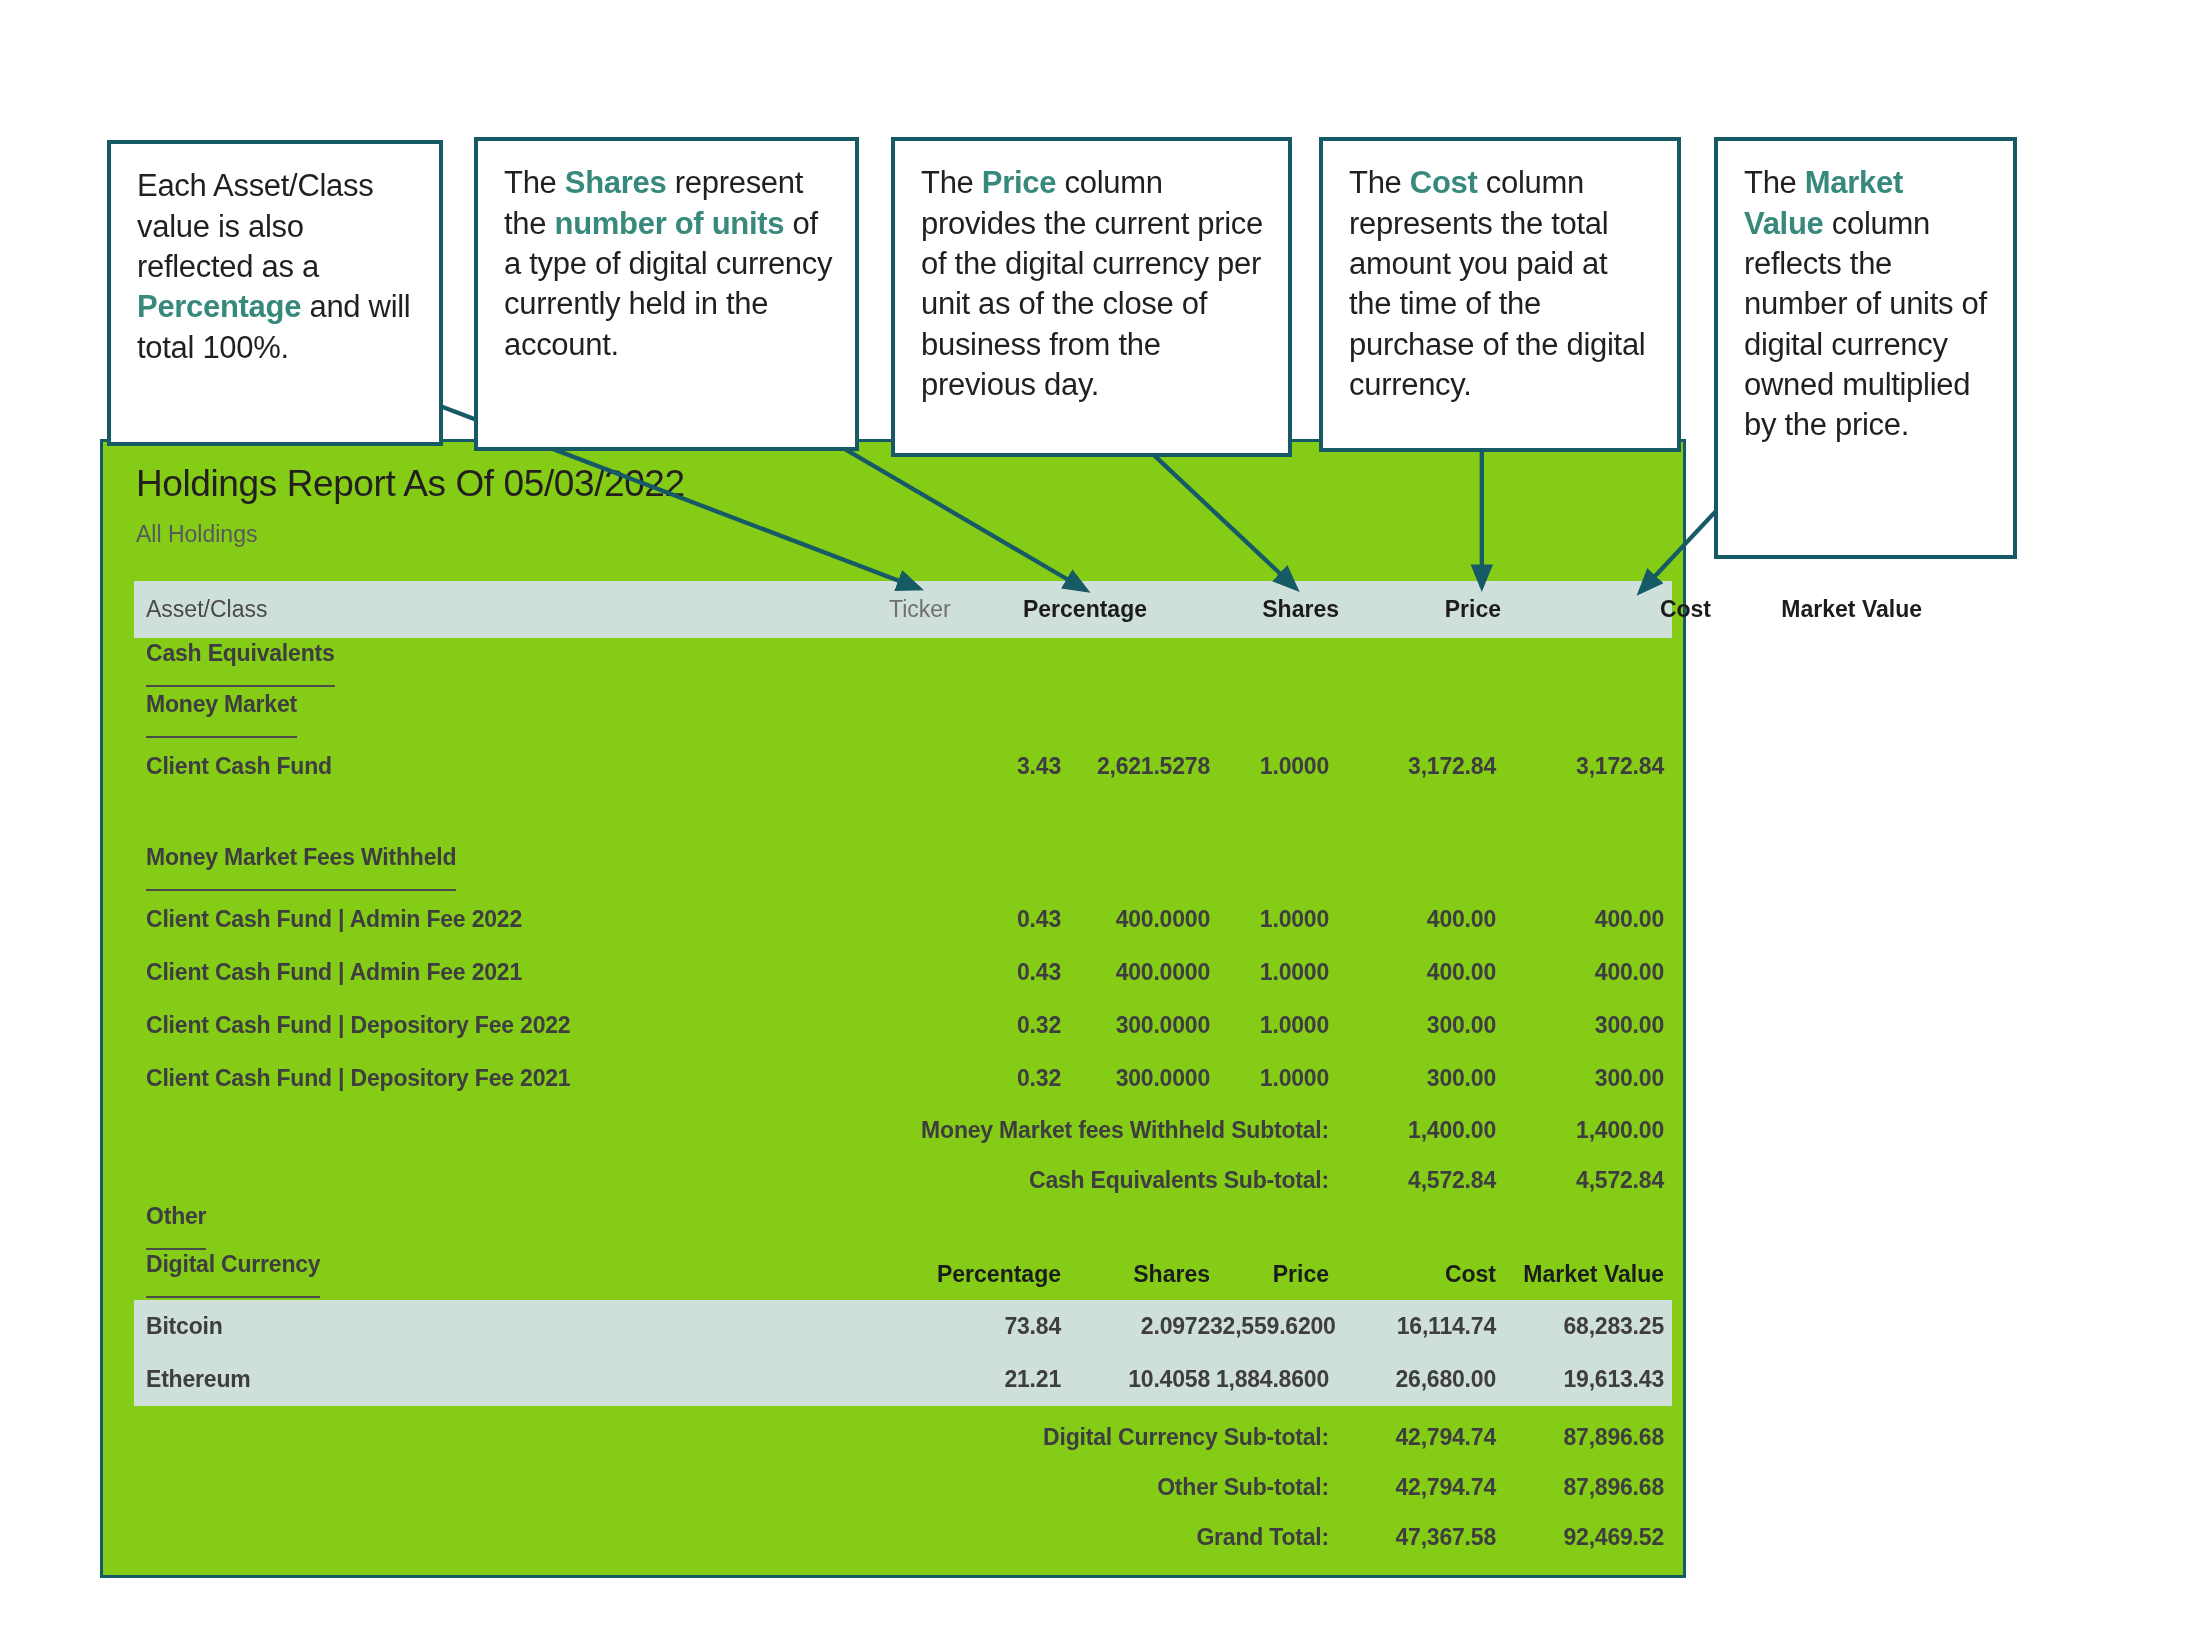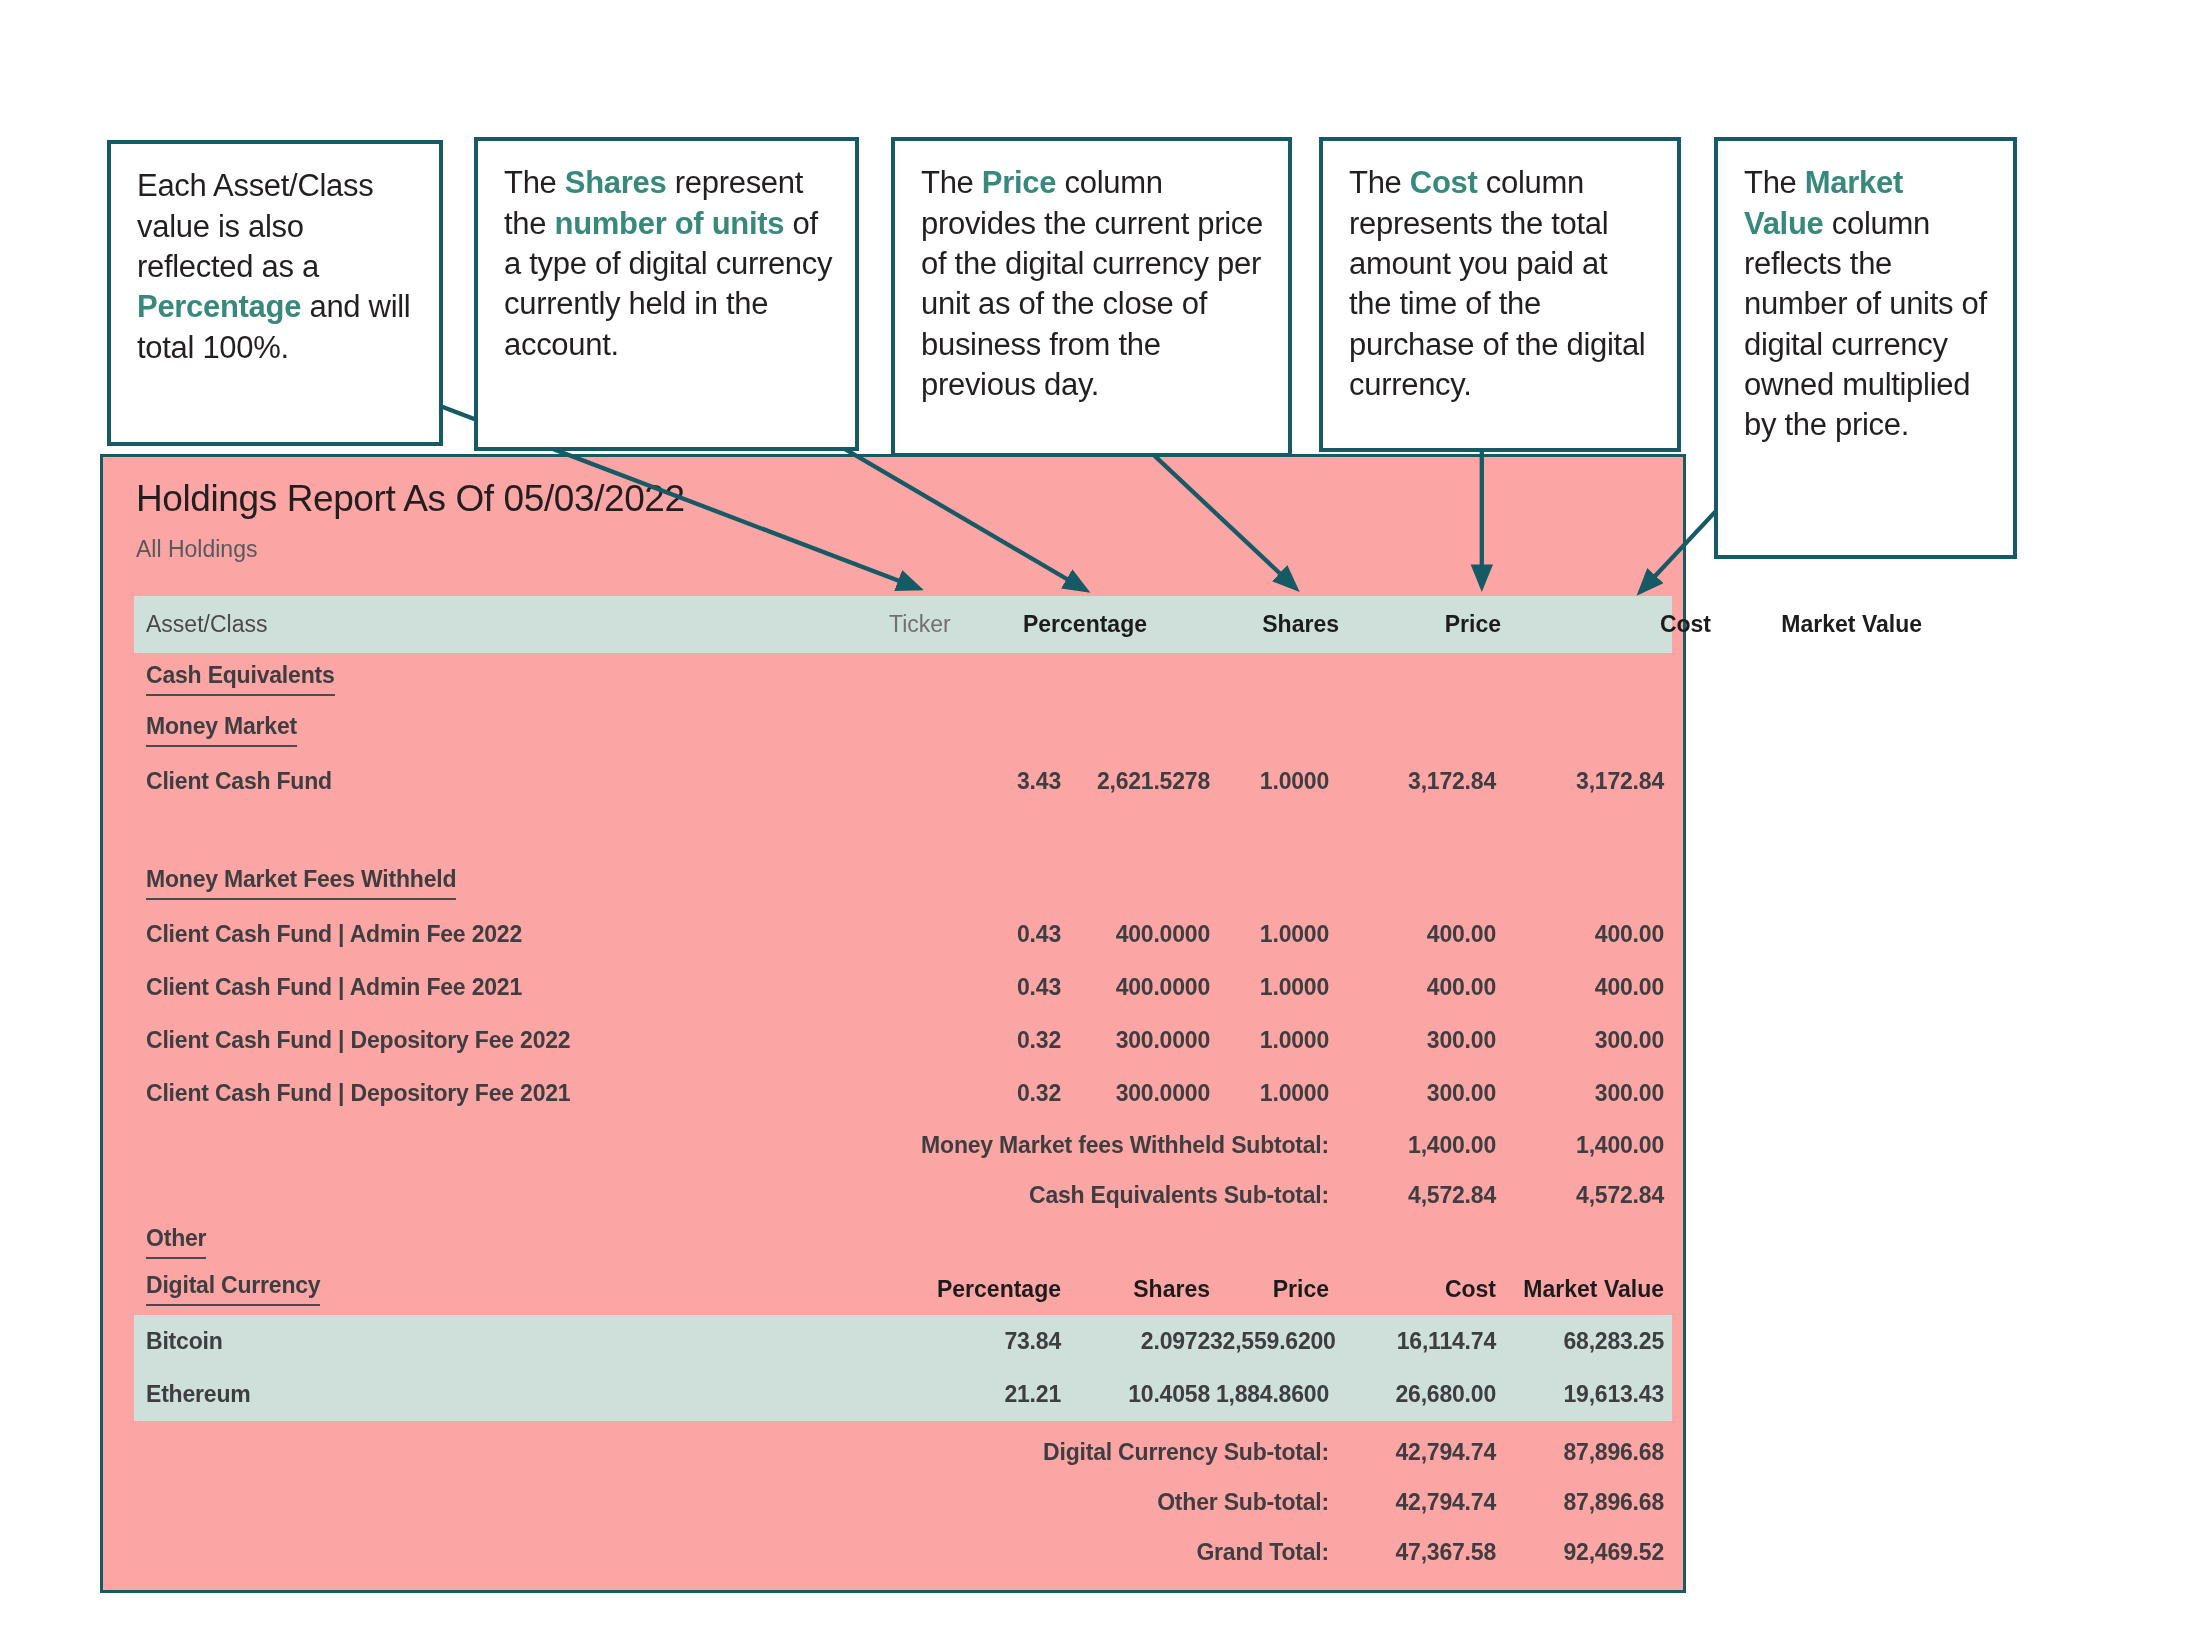--- a/index.html
+++ b/index.html
@@ -14,22 +14,22 @@
   .co1{left:107px;top:100px;width:336px;height:306px;}
   .co2{left:474px;top:97px;width:385px;height:314px;}
   .co3{left:891px;top:97px;width:401px;height:320px;}
   .co4{left:1319px;top:97px;width:362px;height:315px;}
   .co5{left:1714px;top:97px;width:303px;height:422px;}
 
   
   .overlay{position:absolute;left:0;top:0;z-index:2;pointer-events:none;}
 
   
-  .report{position:absolute;left:100px;top:454px;width:1586px;height:1139px;
-          border:3.4px solid #165a66;box-sizing:border-box;background:#fca5a5;z-index:1;text-decoration:underline;}
+  .report{position:absolute;left:100px;top:439px;width:1586px;height:1139px;
+          border:3.4px solid #165a66;box-sizing:border-box;background:#84cc16;z-index:1;text-decoration:underline;}
   .report-title{position:absolute;left:33px;top:20.6px;font-size:37px;letter-spacing:-0.4px;color:#231f20;}
   .report-subtitle{position:absolute;left:33px;top:79px;font-size:23px;color:#58595b;}
 
   .tablewrap{position:absolute;left:31px;top:139px;width:1538px;}
   .grid7{display:grid;grid-template-columns:712px 39px 176px 149px 119px 167px 168px;align-items:center;}
   .grid3{display:grid;grid-template-columns:1195px 167px 168px;align-items:center;}
 
   .header-band{height:57px;background:#cfdfda;padding-right:7.7px;box-sizing:border-box;gap:43px;}
   .h-asset{font-size:23px;color:#4a4a4a;padding-left:12px;}
   .h-ticker{font-size:23px;color:#707070;text-align:right;}
@@ -39,21 +39,21 @@
   .r-section{height:51px;display:flex;align-items:center;}
   .r-other{height:43px;display:flex;align-items:center;}
   .r-data{height:53px;}
   .r-h2{height:52px;}
   .r-subtotal{height:50px;}
   .hl{background:#cfdfda;}
 
   .name-cell{font-size:23px;font-weight:bold;color:#3e3d40;padding-left:12px;letter-spacing:-0.2px;}
   .num-cell{font-size:23px;font-weight:bold;color:#3e3d40;text-align:right;letter-spacing:-0.2px;}
   .label-cell{font-size:23px;font-weight:bold;color:#3e3d40;text-align:right;letter-spacing:-0.2px;}
-  .u{display:inline-block;border-bottom:2.6px solid #4b4b4b;padding-bottom:5px;}
+  .u{display:inline-block;border-bottom:2.6px solid #4b4b4b;padding-bottom:18px;}
   .sec-label{font-size:23px;font-weight:bold;color:#3e3d40;margin-left:12px;letter-spacing:-0.2px;}
 </style>
 </head>
 <body>
 
 <div class="page">
 
   <div class="callout co1">
     <p><span>Each Asset/Class value is also reflected as a </span><span class="accent">Percentage</span><span> and will total 100%.</span></p>
   </div>

